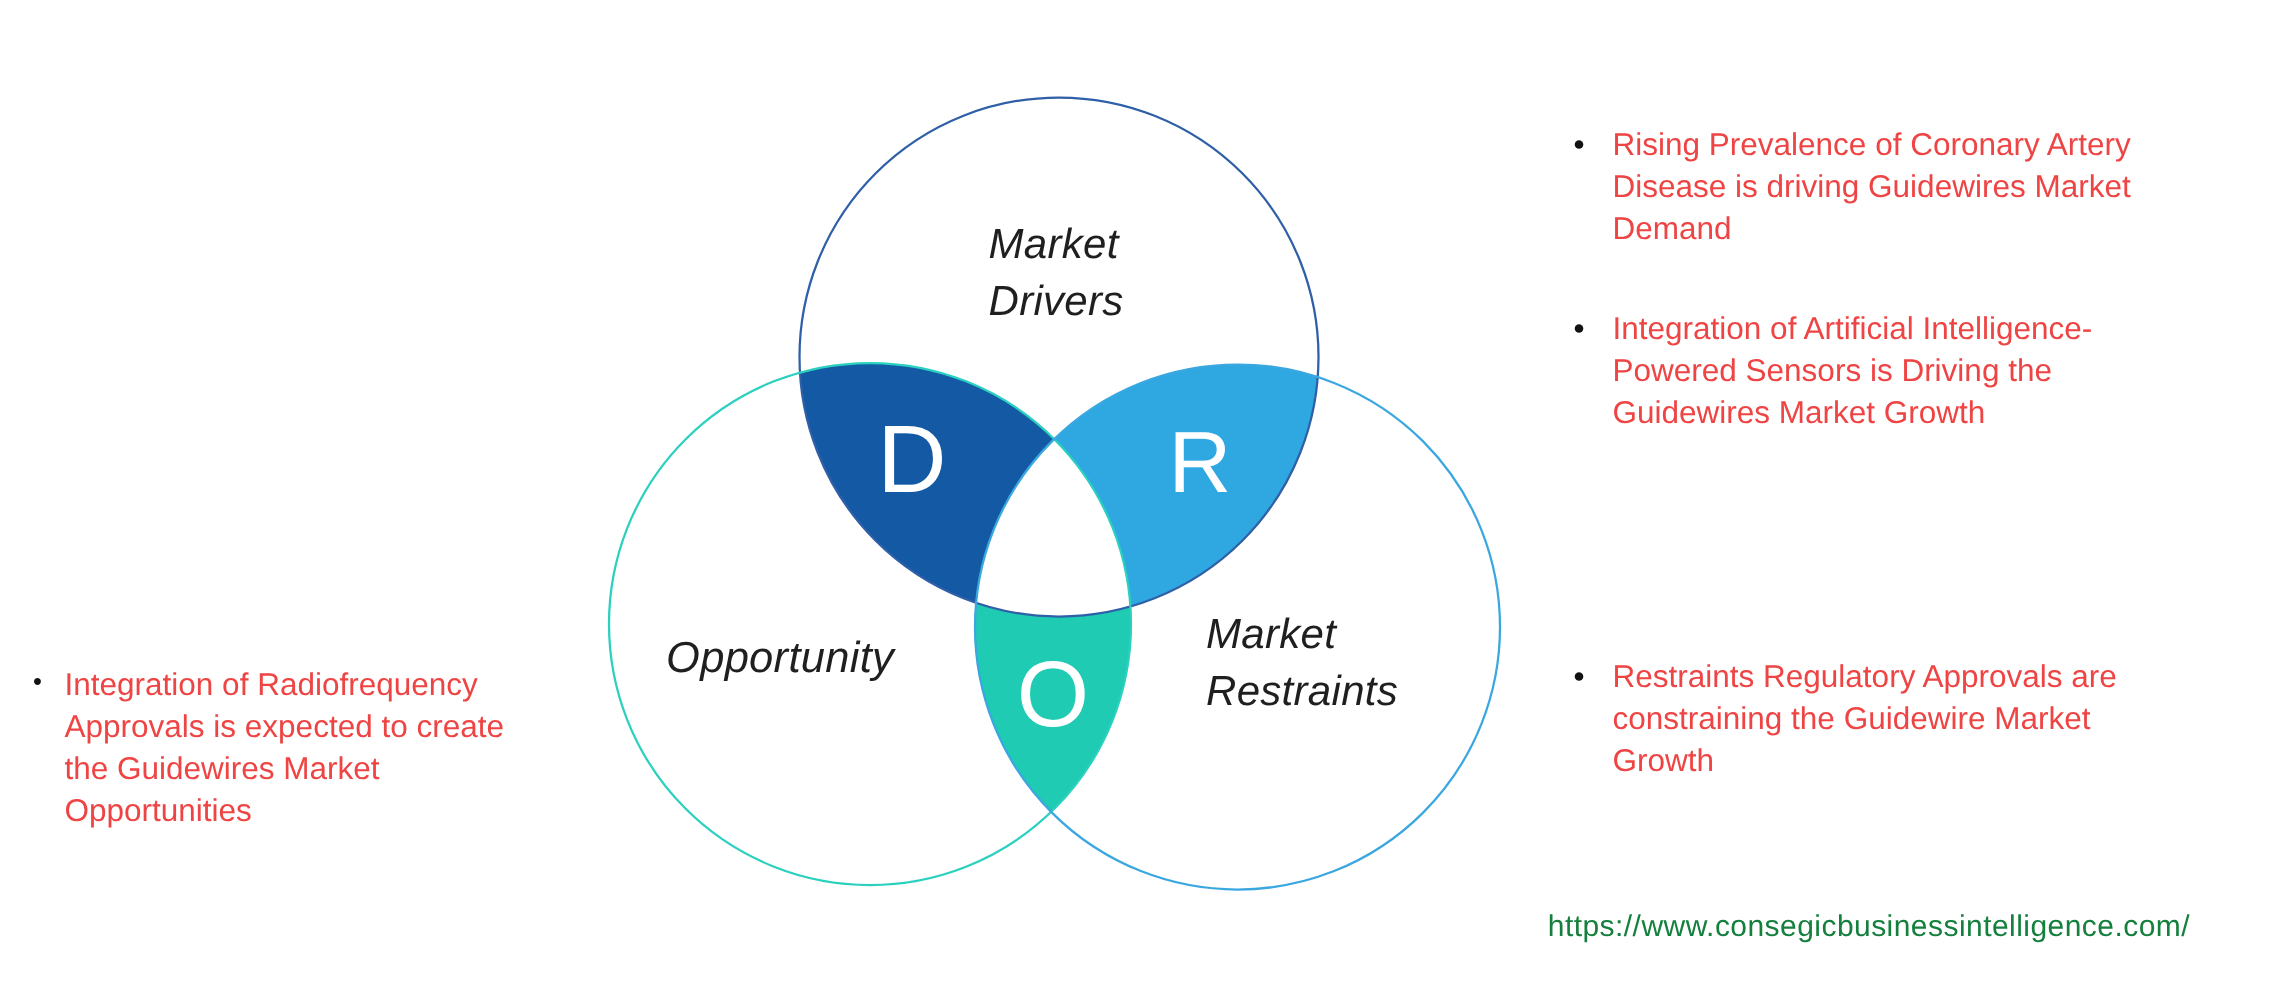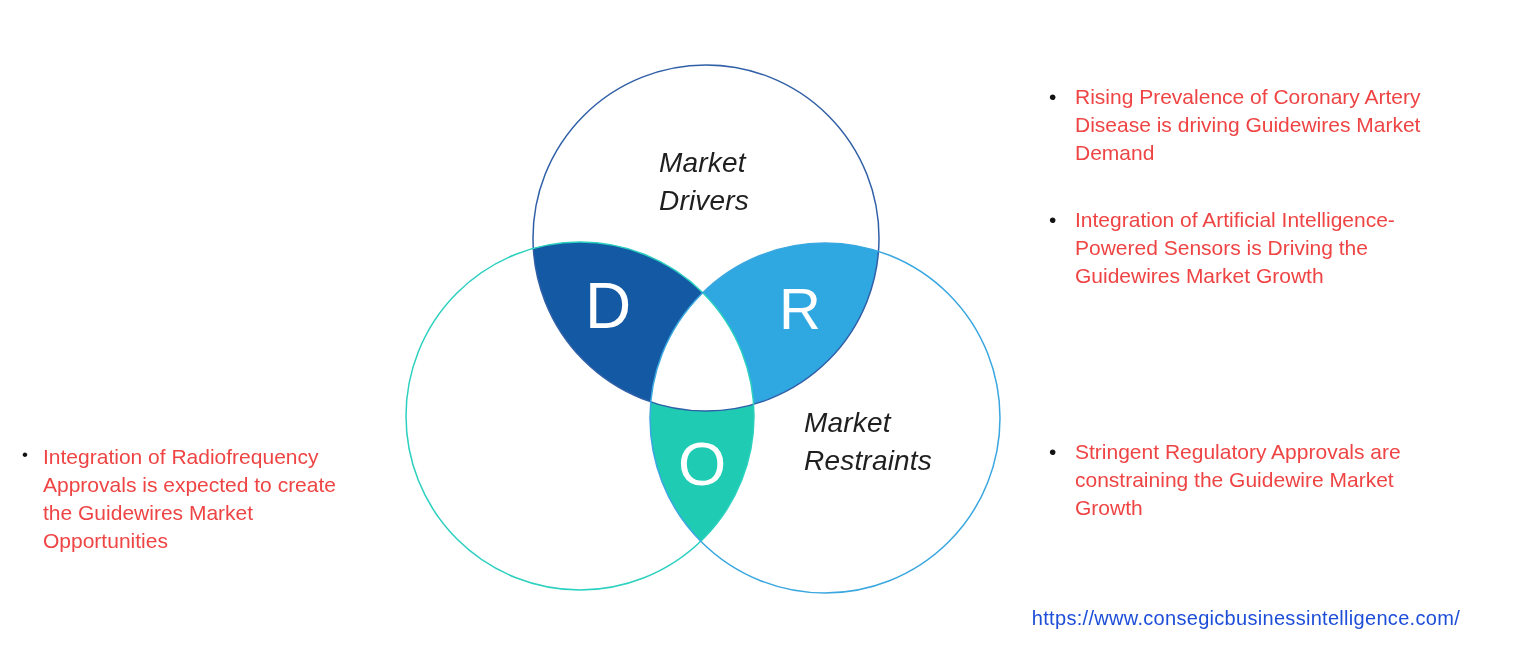--- a/index.html
+++ b/index.html
@@ -62,21 +62,21 @@
   .bullet-left .bullet-dot { width:21px; font-size:17px; line-height:24px; }
   .bullet-right-1{ left:1049px; top:83px;  width:430px; }
   .bullet-right-2{ left:1049px; top:206px; width:430px; }
   .bullet-right-3{ left:1049px; top:438px; width:430px; }
 
   .site-url {
     position:absolute;
     right:55px;
     top:607px;
     font-size:20px;
-    color:#1d4ed8;
+    color:#15803d;
     text-decoration:none;
     letter-spacing:0.3px;
   }
 </style>
 </head>
 <body>
 
 <div class="stage">
 
   <svg class="venn-svg" viewBox="0 0 1515 660" aria-hidden="true">
@@ -103,20 +103,21 @@
       </g>
     </g>
 
     <circle cx="706" cy="238" r="173" fill="none" stroke-width="1.5" stroke="#2F5FA7"></circle>
     <circle cx="580" cy="416" r="174" fill="none" stroke-width="1.5" stroke="#2BD0BF"></circle>
     <circle cx="825" cy="418" r="175" fill="none" stroke-width="1.5" stroke="#3AA7E0"></circle>
   </svg>
 
   <div class="circle-label label-drivers">Market
 Drivers</div>
+  <div class="circle-label label-opportunity">Opportunity</div>
   <div class="circle-label label-restraints">Market
 Restraints</div>
 
   <div class="lens-letter letter-d">D</div>
   <div class="lens-letter letter-r">R</div>
   <div class="lens-letter letter-o">O</div>
 
   <div class="bullet-item bullet-left">
     <span class="bullet-dot">•</span>
     <p class="bullet-text">Integration of Radiofrequency
@@ -132,20 +133,20 @@
 Demand</p>
   </div>
   <div class="bullet-item bullet-right-2">
     <span class="bullet-dot">•</span>
     <p class="bullet-text">Integration of Artificial Intelligence-
 Powered Sensors is Driving the
 Guidewires Market Growth</p>
   </div>
   <div class="bullet-item bullet-right-3">
     <span class="bullet-dot">•</span>
-    <p class="bullet-text">Stringent Regulatory Approvals are
+    <p class="bullet-text">Restraints Regulatory Approvals are
 constraining the Guidewire Market
 Growth</p>
   </div>
 
   <a class="site-url" href="#">https://www.consegicbusinessintelligence.com/</a>
 
 </div>
 
 </body></html>

